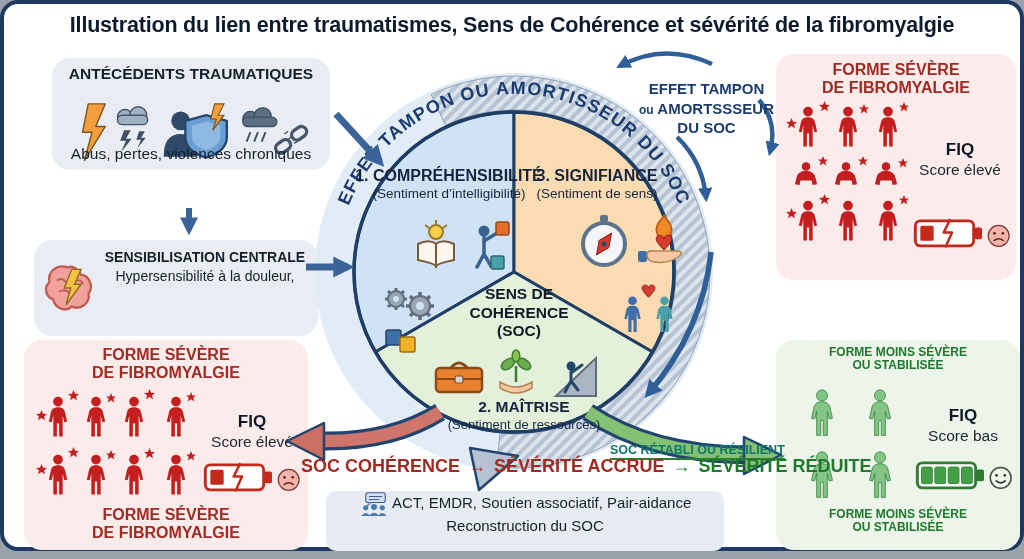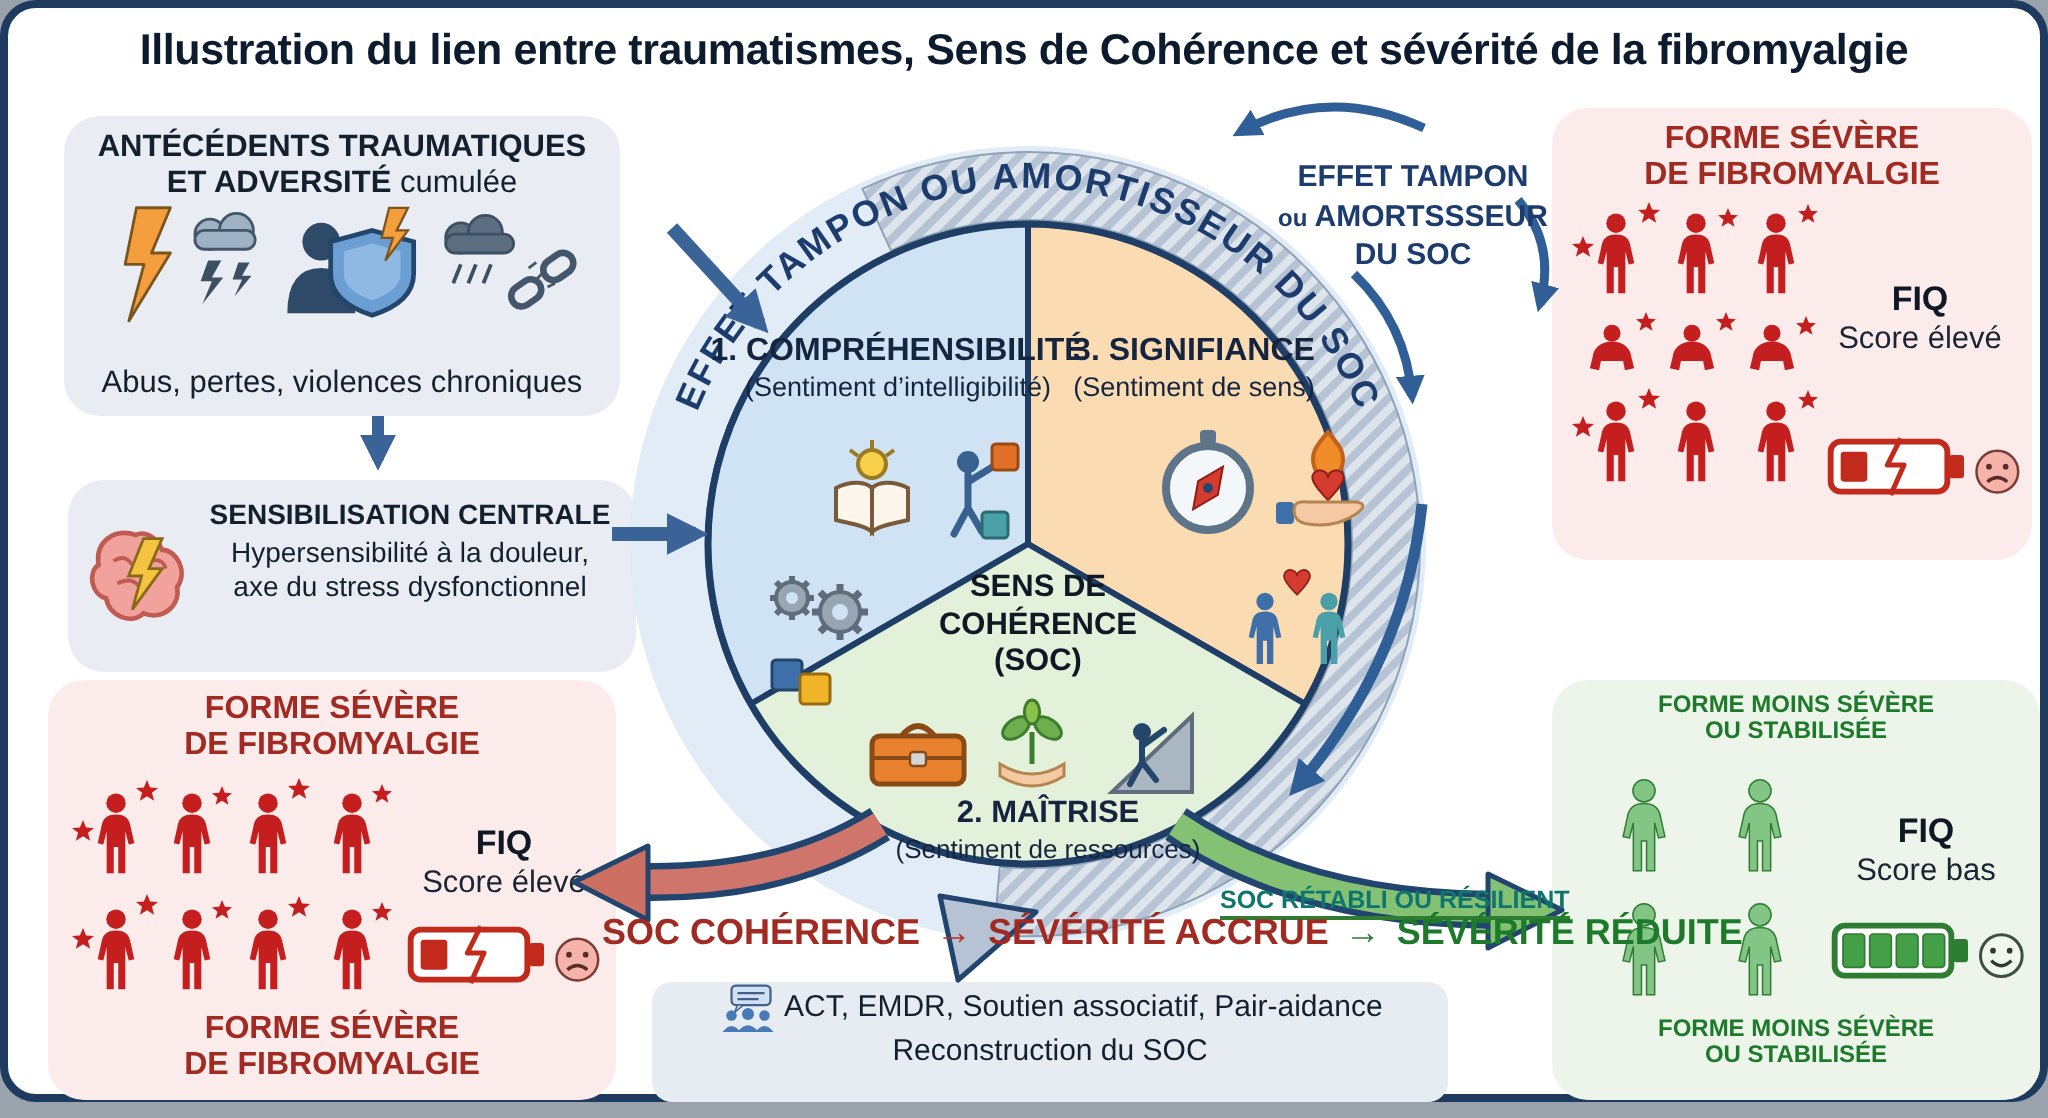--- a/index.html
+++ b/index.html
@@ -64,24 +64,23 @@
         <polygon points="6,0 7.7,4.1 12,4.3 8.7,7 9.9,11.3 6,8.8 2.1,11.3 3.3,7 0,4.3 4.3,4.1"></polygon>
       </symbol>
       <symbol id="heart" viewBox="0 0 20 18">
         <path d="M10 5 C10 1.5 14.5 0 16.8 2.3 C19 4.5 18 8 10 16 C2 8 1 4.5 3.2 2.3 C5.5 0 10 1.5 10 5 Z"></path>
       </symbol>
     </defs>
   </svg>
 
   <div id="title" class="abs">Illustration du lien entre traumatismes, Sens de Cohérence et sévérité de la fibromyalgie</div>
 
-  <div class="box box-gray" style="left:28px;top:54px;width:278px;height:150px;">
+  <div class="box box-gray" style="left:48px;top:54px;width:278px;height:112px;">
     <div class="bt" style="font-size:15.5px;margin-top:7px;">
       <div>ANTÉCÉDENTS TRAUMATIQUES</div>
-      <div><span>ET ADVERSITÉ</span><span style="font-weight:normal;"> cumulée</span></div>
     </div>
     <svg class="abs" style="left:14px;top:44px;" width="250" height="66" viewBox="0 0 250 70">
       <polygon points="16,2 34,2 24,26 34,26 12,62 20,32 10,32" fill="#f59e3d" stroke="#7a551e" stroke-width="1.5" stroke-linejoin="round"></polygon>
       <g fill="#9fb2c4" stroke="#44566b" stroke-width="1.5">
         <circle cx="55" cy="16" r="8"></circle>
             <circle cx="69" cy="14" r="9"></circle>
             <rect x="47" y="14" width="32" height="10" rx="5"></rect>
       </g>
       <polygon points="54,30 61,30 56,39 62,39 51,53 56,41 50,41" fill="#3d4f63"></polygon>
       <polygon points="70,31 76,31 72,38 77,38 68,49 72,40 67,40" fill="#3d4f63"></polygon>
@@ -122,21 +121,20 @@
       <path d="M30,8 C18,4 8,12 10,24 C4,28 6,40 14,42 C16,52 28,56 34,50 C44,54 54,46 52,36 C58,28 52,16 44,16 C40,8 34,6 30,8 Z" fill="#f2a29c" stroke="#c05b52" stroke-width="2.5"></path>
       <path d="M18,22 Q24,18 28,24 M20,34 Q28,30 32,36 M38,22 Q44,20 46,26" fill="none" stroke="#c05b52" stroke-width="2"></path>
       <polygon points="34,10 44,10 37,26 44,26 28,48 33,30 26,30" fill="#f5c242" stroke="#8a6a1a" stroke-width="1.5"></polygon>
     </svg>
     <div style="position:absolute;left:62px;right:4px;top:9px;text-align:center;">
       <div class="bt" style="font-size:14px;">
         <div>SENSIBILISATION CENTRALE</div>
       </div>
       <div style="font-size:14px;color:#14202e;line-height:1.2;margin-top:3px;">
         <div>Hypersensibilité à la douleur,</div>
-        <div>axe du stress dysfonctionnel</div>
       </div>
     </div>
   </div>
 
   <div class="box box-pink" style="left:20px;top:336px;width:284px;height:210px;">
     <div class="red-t" style="margin-top:6px;">
       <div>FORME SÉVÈRE</div>
       <div>DE FIBROMYALGIE</div>
     </div>
     <svg class="abs" style="left:12px;top:48px;" width="168" height="56" viewBox="0 0 168 56">

